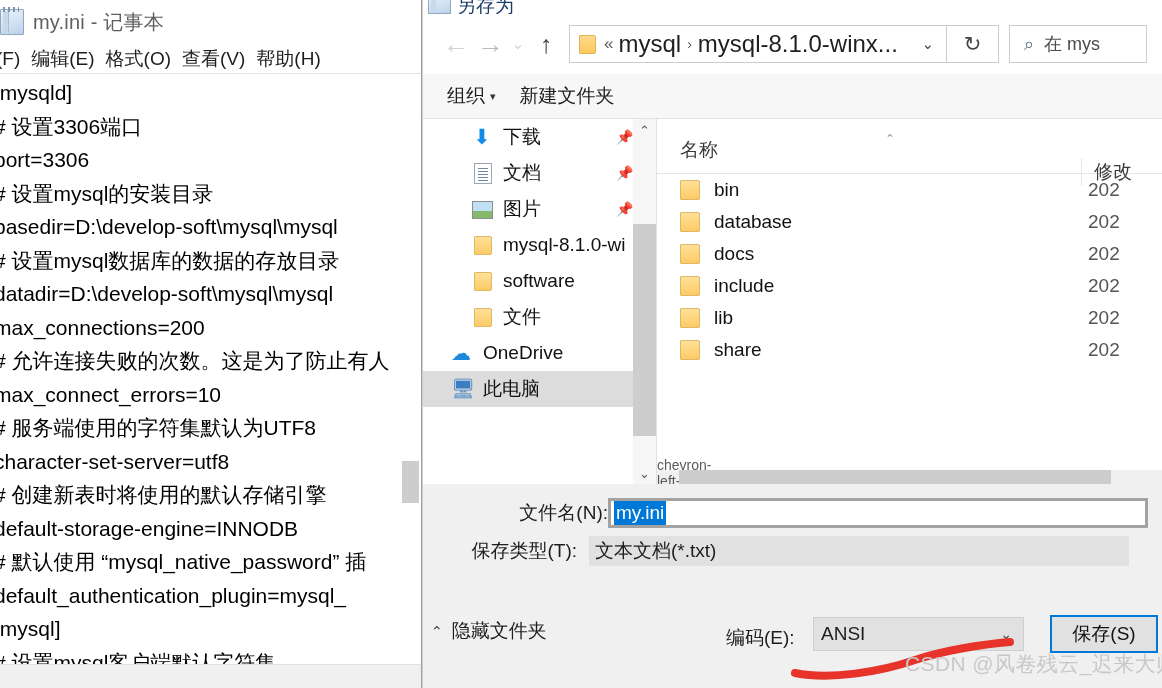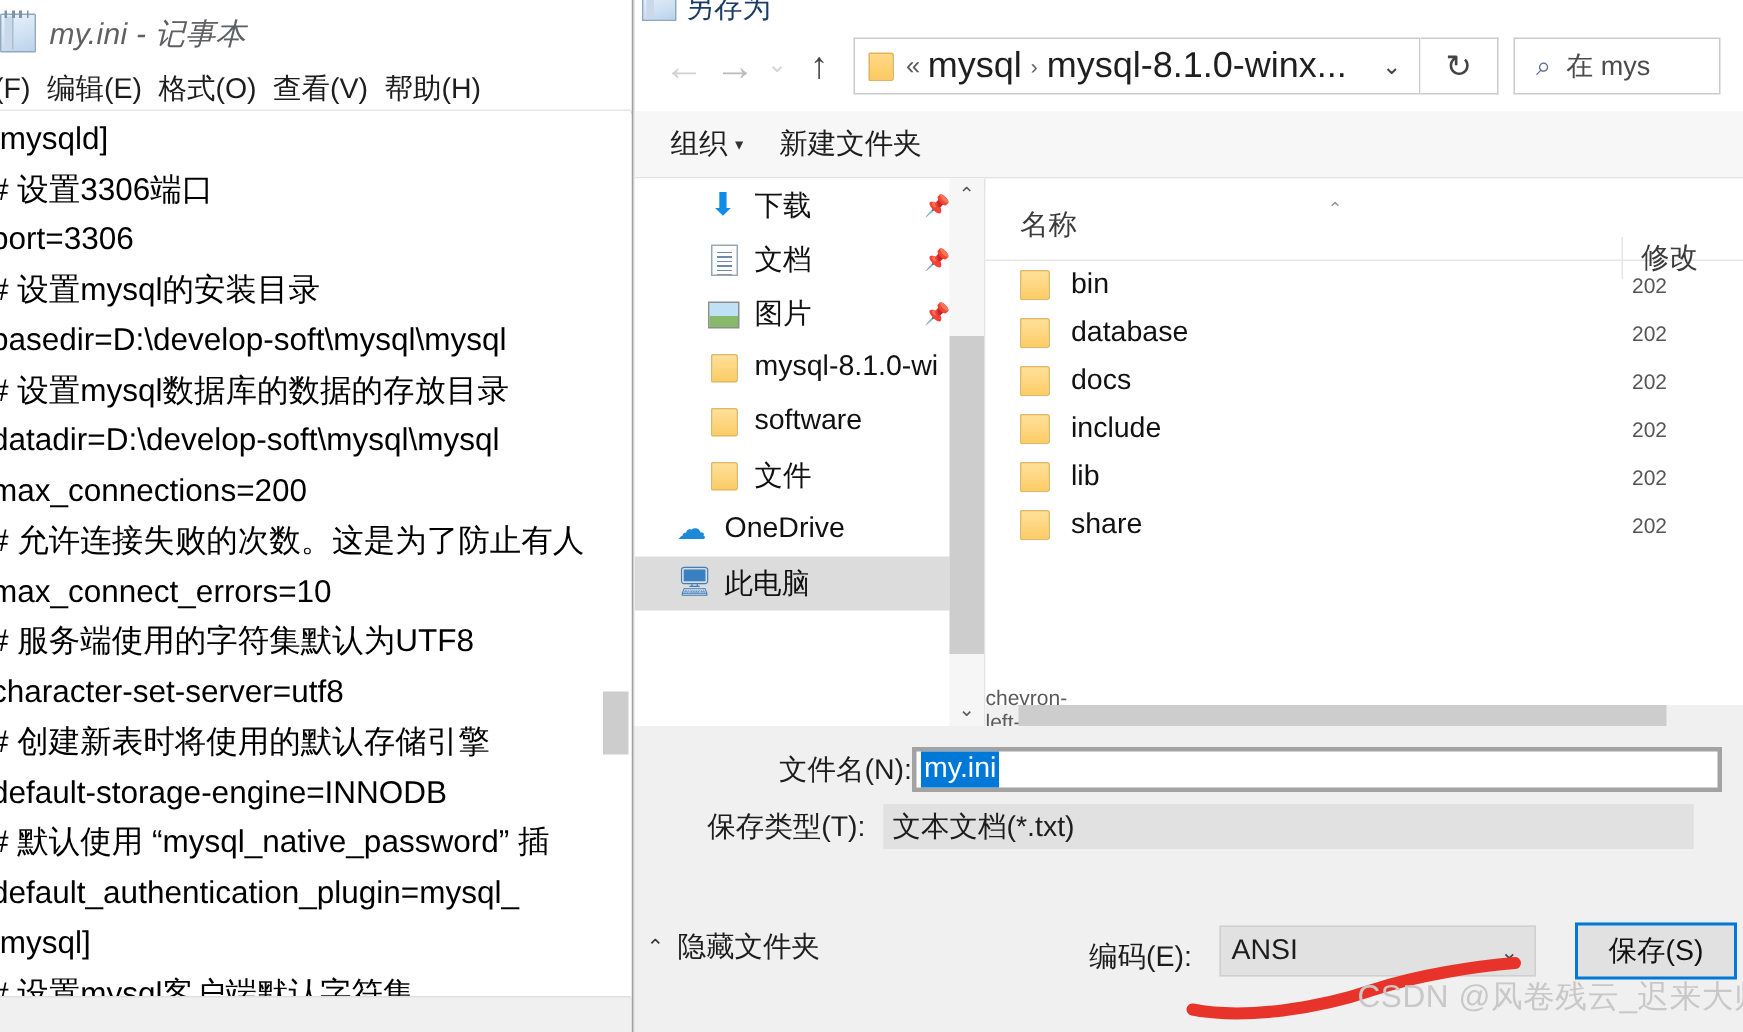--- a/index.html
+++ b/index.html
@@ -27,21 +27,21 @@
     border-radius:1px;
   }
   .np-icon:before{
     content:"";position:absolute;left:2px;top:1px;width:5px;height:22px;
     background:#c9d9e9;border-right:1px solid #a8bfd4;
   }
   .np-icon:after{
     content:"";position:absolute;left:2px;top:-3px;width:16px;height:5px;
     background:repeating-linear-gradient(90deg,#7d94aa 0 2px,transparent 2px 5px);
   }
-  .np-title-text{font-size:20px;color:#5f6063;white-space:nowrap;letter-spacing:.2px;font-style:italic;}
+  .np-title-text{font-size:20px;color:#5f6063;white-space:nowrap;letter-spacing:.2px;}
   .np-menu{
     position:absolute;left:0;top:44px;width:452px;height:30px;
     display:flex;align-items:center;padding-left:0px;box-sizing:border-box;
     border-bottom:1px solid #e6e6e6;background:#fff;
   }
   .np-menu-item{font-size:19px;color:#1d1d1d;margin-right:11px;white-space:nowrap;}
   .np-menu-item:first-child{margin-left:-12px;}
   .np-body{
     position:absolute;left:0;top:76px;width:452px;height:589px;background:#fff;
     overflow:hidden;
@@ -176,21 +176,21 @@
   .col-name{width:424px;padding-left:23px;font-size:19px;color:#3b3b3b;box-sizing:border-box;}
   .col-date{flex:1;padding-left:12px;font-size:19px;color:#3b3b3b;border-left:1px solid #e6e6e6;
     box-sizing:border-box;height:28px;display:flex;align-items:center;white-space:nowrap;overflow:hidden;margin-top:44px;}
   .sort-caret{position:absolute;left:228px;top:5px;color:#9a9a9a;font-size:12px;}
   .row{height:32px;display:flex;align-items:center;}
   .row-ico{
     width:18px;height:18px;margin-left:23px;margin-right:14px;flex:none;border-radius:1px 2px 2px 1px;
     background:linear-gradient(180deg,#ffe09a 0%,#fbcc66 100%);border:1px solid #e2b75e;
   }
   .row-name{font-size:19px;color:#111;width:374px;white-space:nowrap;}
-  .row-date{font-size:14px;color:#555;white-space:nowrap;overflow:hidden;}
+  .row-date{font-size:19px;color:#555;white-space:nowrap;overflow:hidden;}
   .list-hscroll{
     position:absolute;left:0;bottom:0;width:506px;height:22px;background:#f0f0f0;
     display:flex;align-items:center;
   }
   .hs-left{width:22px;text-align:center;color:#5a5a5a;font-size:14px;flex:none;}
   .hs-thumb{height:22px;background:#cdcdcd;width:432px;flex:none;}
 
   
   .form{position:absolute;left:0;top:496px;width:740px;height:204px;background:#f0f0f0;}
   .frow{position:absolute;display:flex;align-items:center;}

